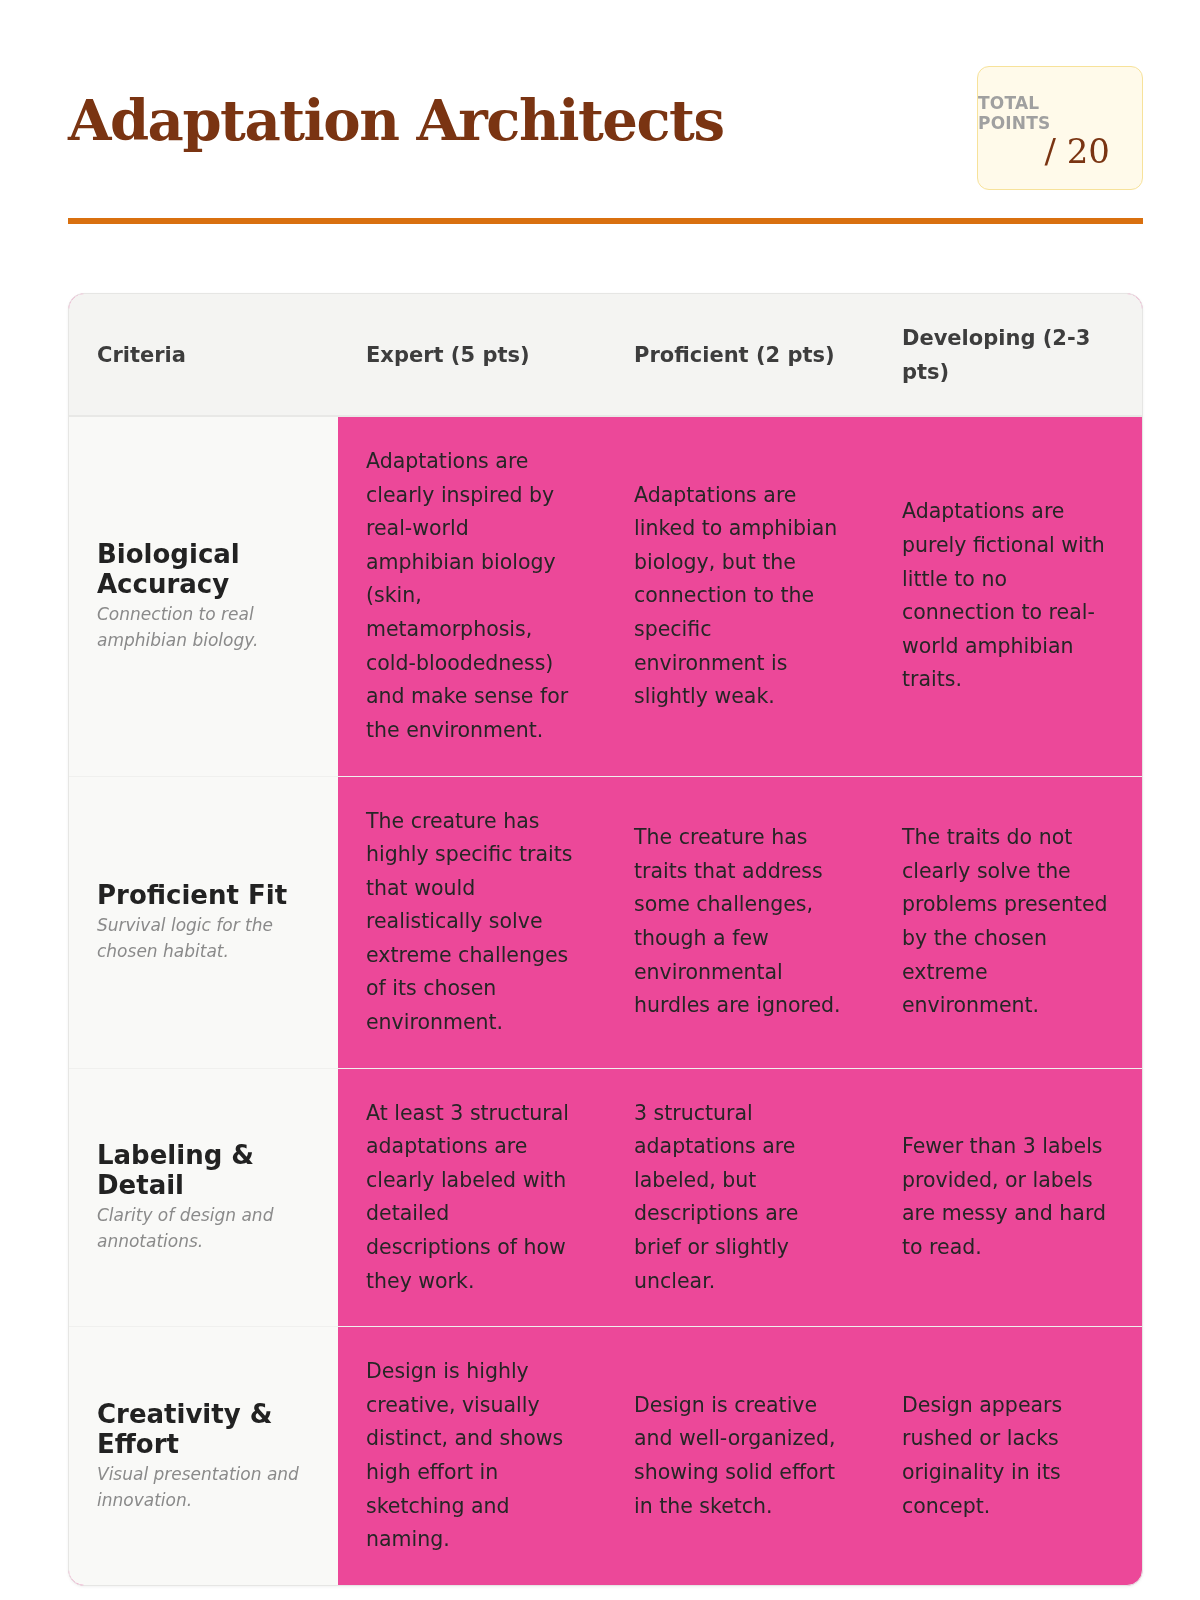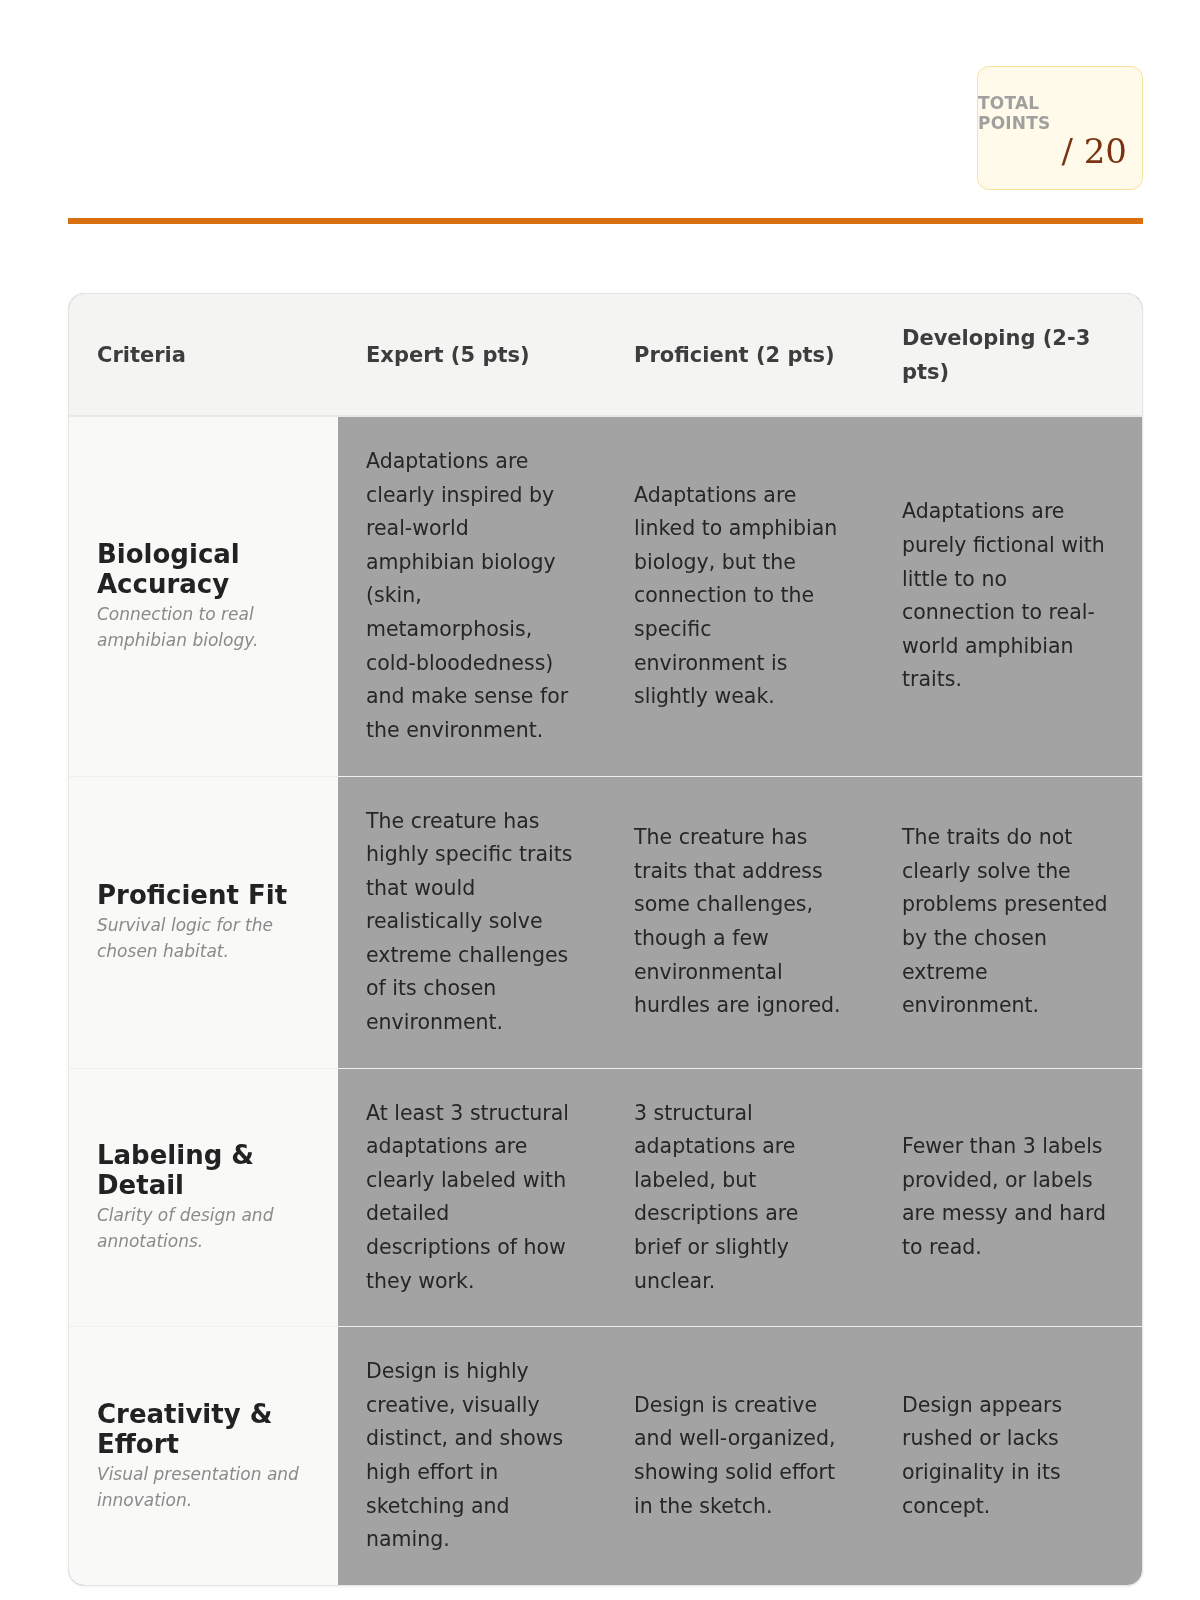--- a/index.html
+++ b/index.html
@@ -22,29 +22,29 @@
     .total-box {
       position: absolute; right: 0; top: 0;
       width: 166px; height: 124px;
       background: #fffaea; border: 1.5px solid #f7e29a; border-radius: 12px;
     }
     .total-label {
       position: absolute; right: 26px; top: 26px;
       font-size: 17px; font-weight: bold; color: #a0a0a0; letter-spacing: 0.2px;
     }
     .total-value {
-      position: absolute; right: 15px; top: 64px;
+      position: absolute; right: 32px; top: 64px;
       font-family: "DejaVu Serif", serif; font-size: 34px; color: #7a3412;
     }
     .rule { position: absolute; left: 68px; top: 218px; width: 1075px; height: 6px; background: #d9700f; }
 
     .rubric {
       position: absolute; left: 68px; top: 293px; width: 1075px;
       border: 1.5px solid #e6e6e4; border-radius: 16px; overflow: hidden;
-      background: #a3a3a3;
+      background: #ec4899;
       box-shadow: 0 1px 3px rgba(0,0,0,0.06);
     }
     table { width: 100%; border-collapse: collapse; table-layout: fixed; }
     col.c0 { width: 269px; }
     col.c1 { width: 268px; }
     col.c2 { width: 268px; }
     col.c3 { width: 270px; }
     thead th {
       background: #f4f4f2; height: 122px;
       text-align: left; vertical-align: middle;
@@ -63,20 +63,21 @@
     .crit-desc { font-size: 17px; font-style: italic; color: #8a8a8a; line-height: 26px; margin-top: 2px; }
     tr.r0 td { height: 360px; }
     tr.r1 td { height: 290px; }
     tr.r2 td { height: 258px; }
     tr.r3 td { height: 258px; }
   </style>
 </head>
 <body>
 
 <div class="header">
+  <h1 class="title">Adaptation Architects</h1>
   <div class="total-box">
     <div class="total-label">TOTAL POINTS</div>
     <div class="total-value">/ 20</div>
   </div>
 </div>
 <div class="rule"></div>
 
 <div class="rubric">
   <table>
     <colgroup>

